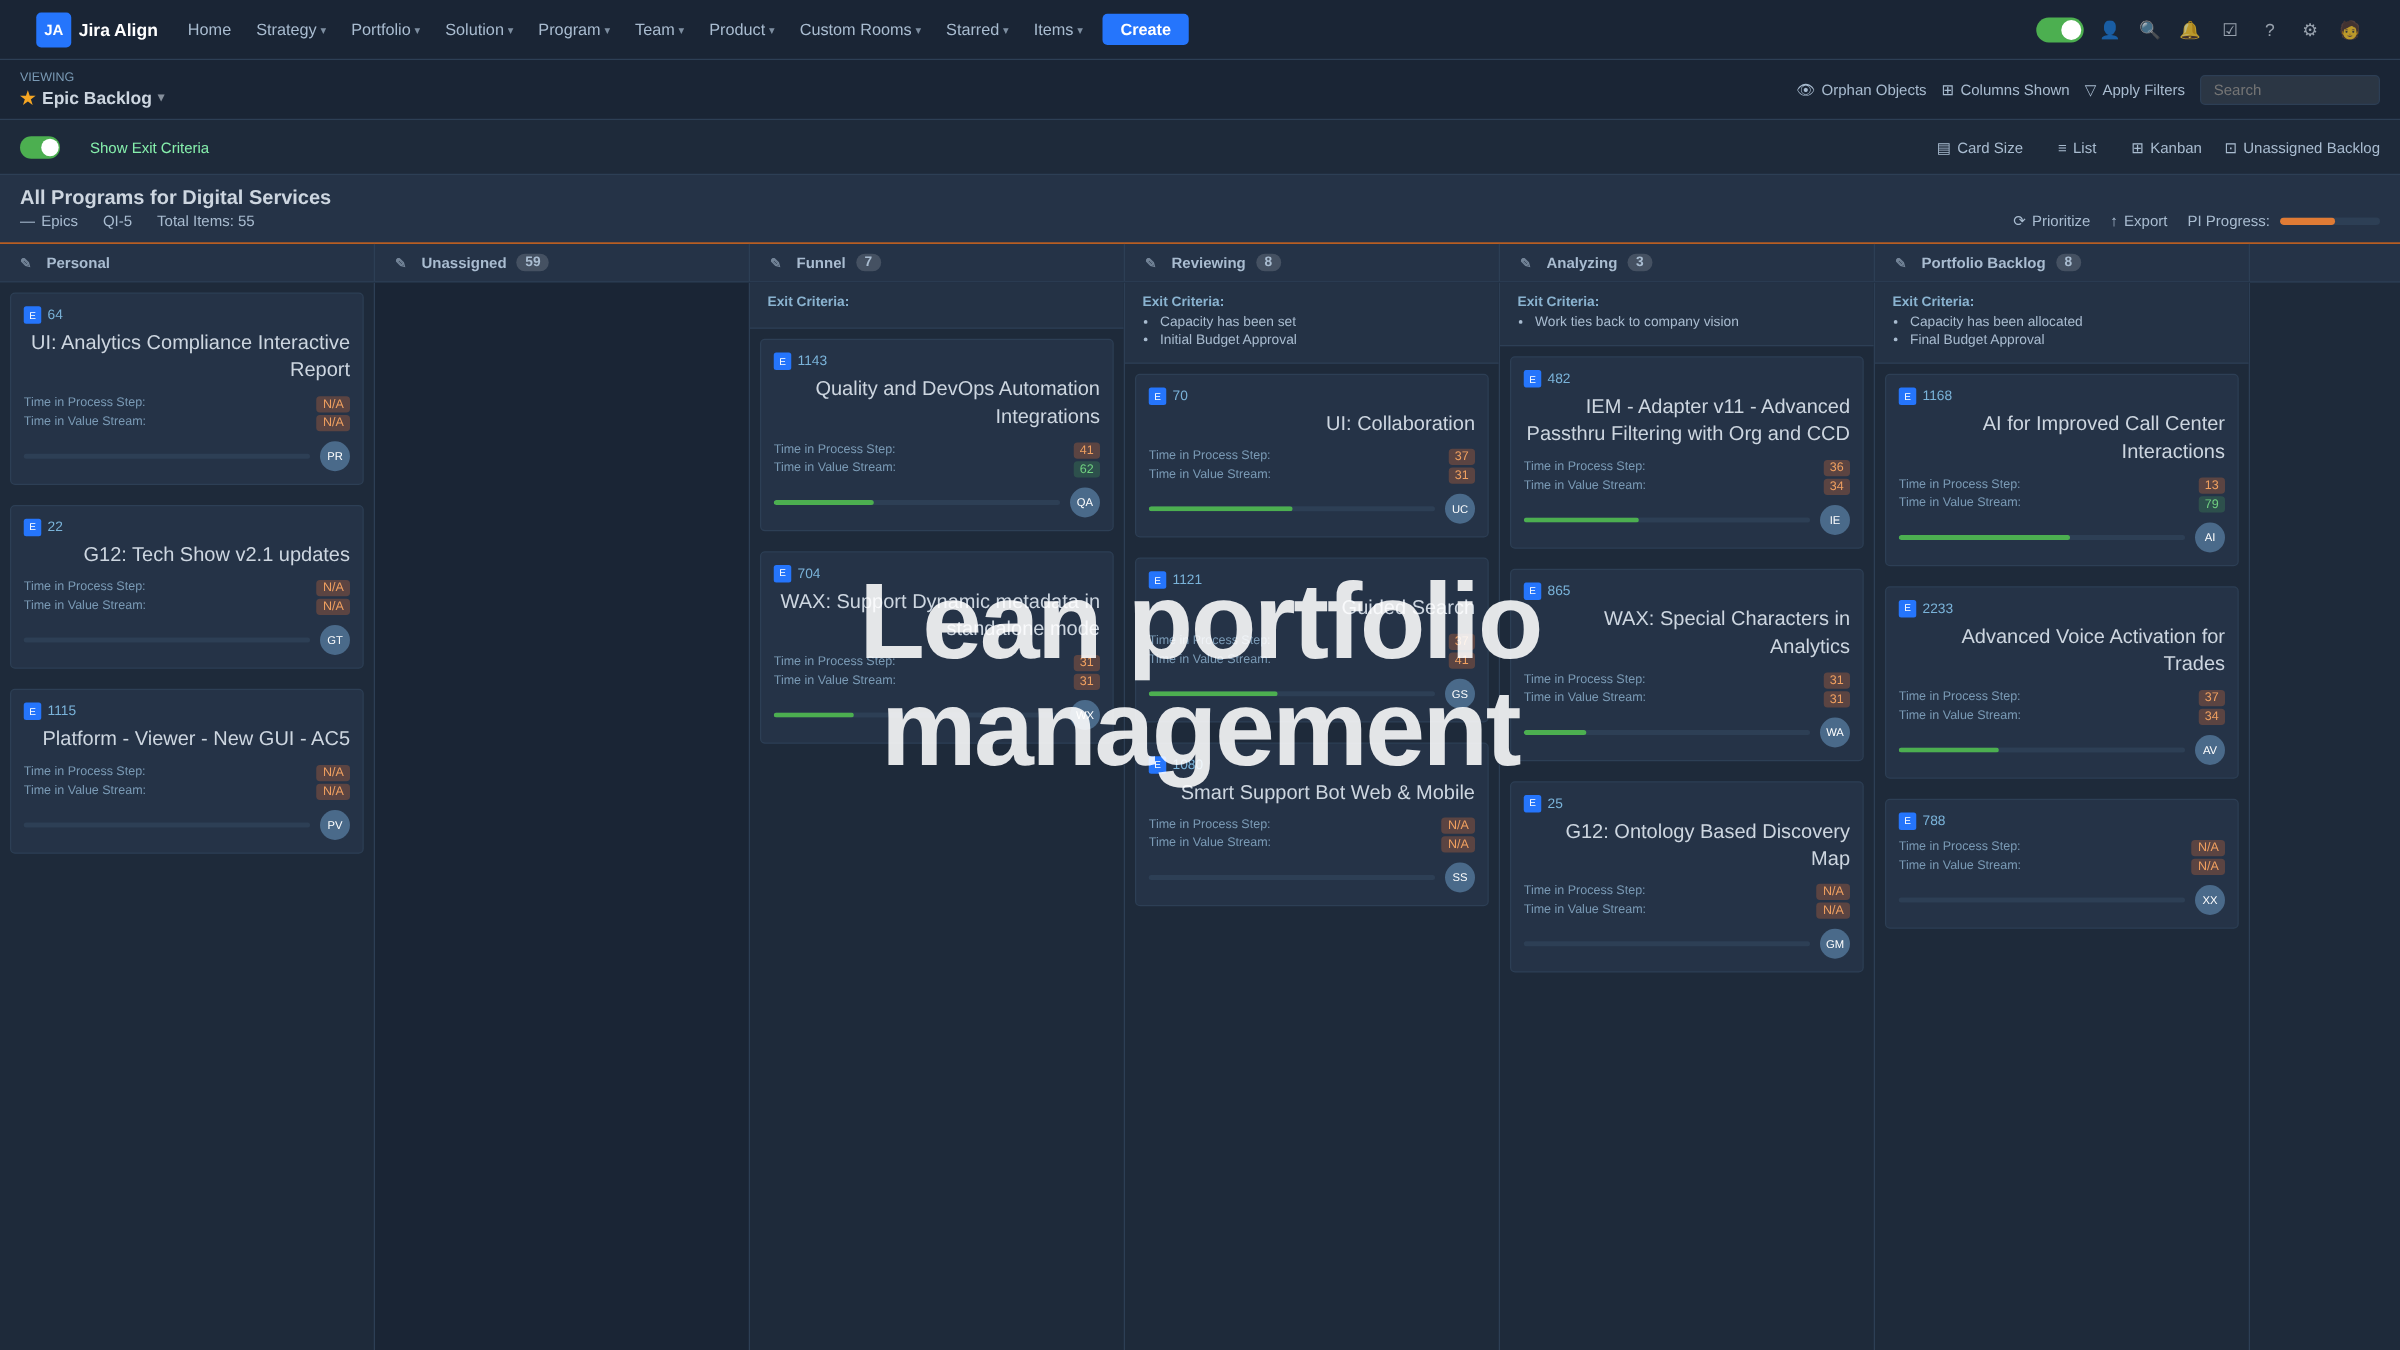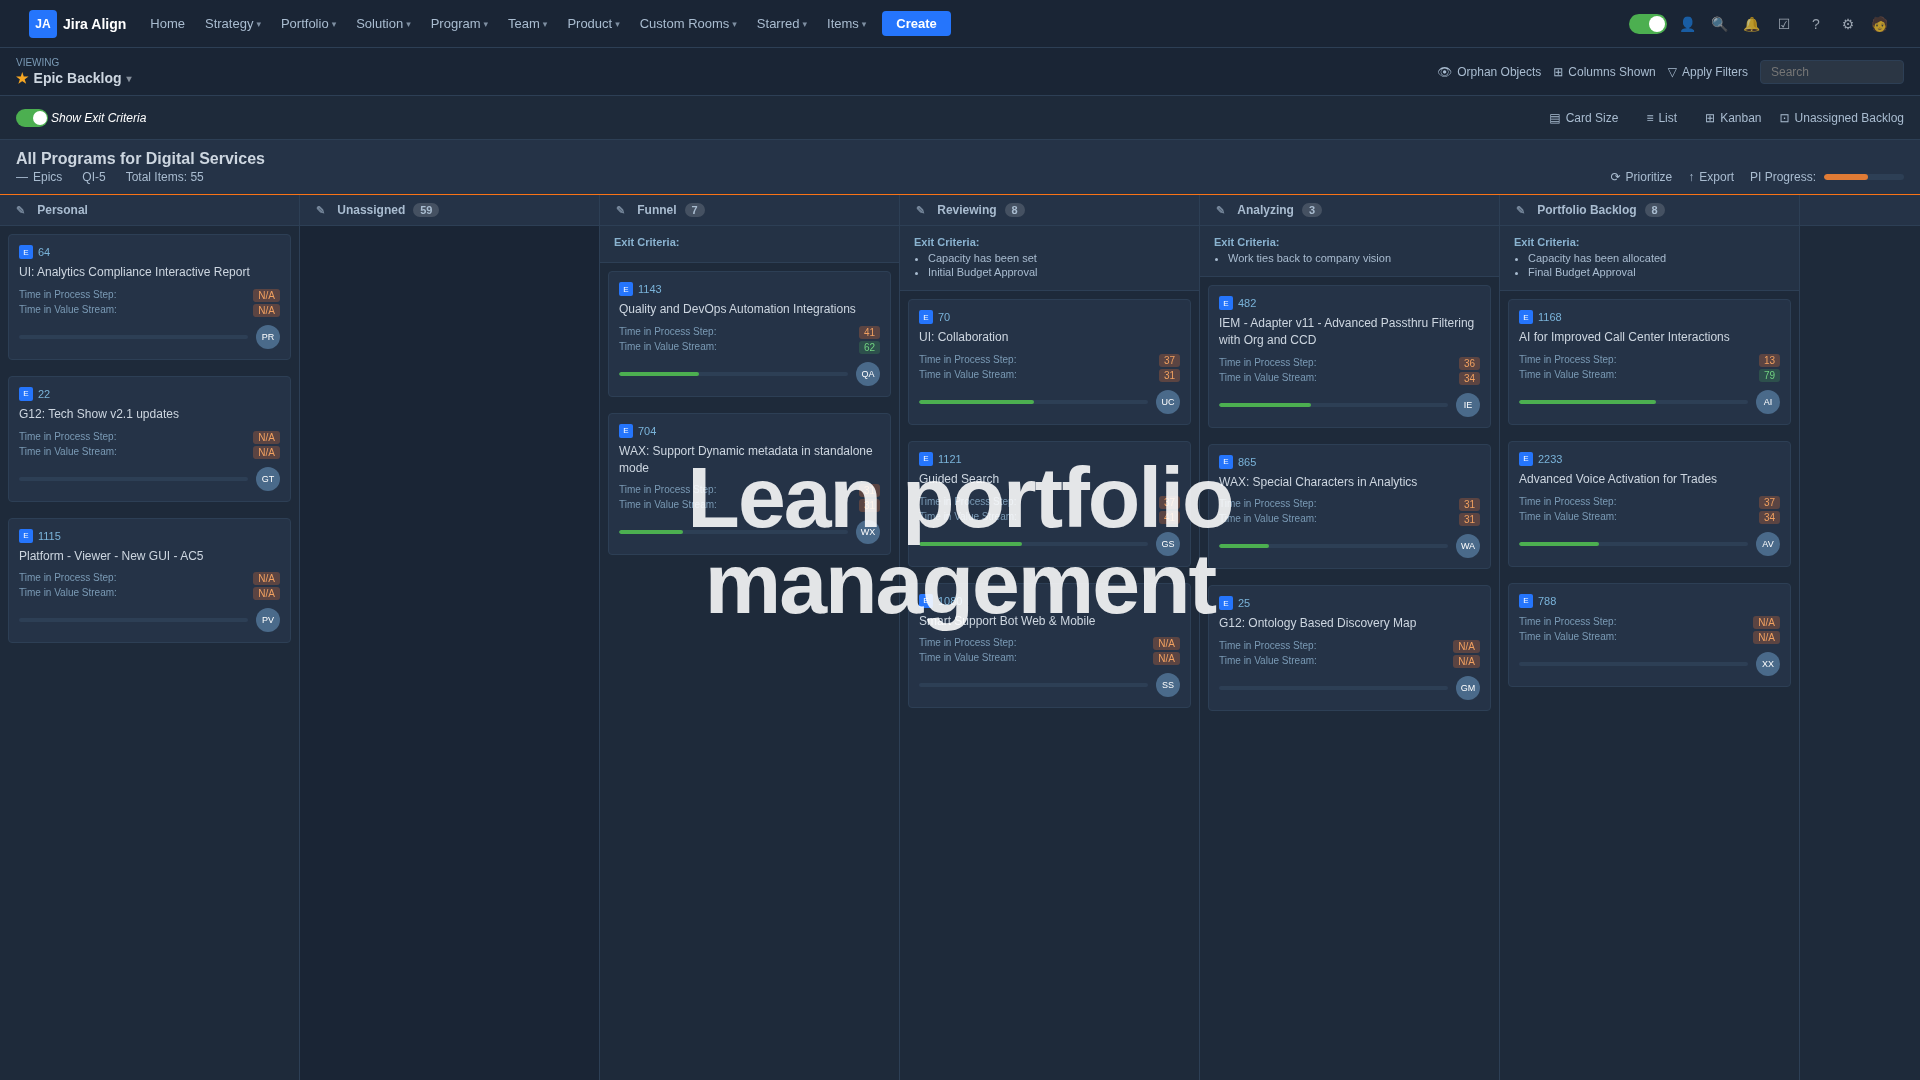--- a/index.html
+++ b/index.html
@@ -33,21 +33,21 @@
     .sub-bar-right { margin-left: auto; display: flex; align-items: center; gap: 12px; }
     .sub-btn { display: flex; align-items: center; gap: 5px; font-size: 12px; color: #a9bcd0; cursor: pointer; background: none; border: none; }
     .search-bar { background: rgba(255,255,255,0.08); border: 1px solid #2d3f55; border-radius: 4px; padding: 4px 10px; color: #a9bcd0; font-size: 12px; width: 144px; }
 
     
     .view-controls {
       display: flex; align-items: center; height: 44px;
       background: #1e2a3a; padding: 0 16px; gap: 16px;
       border-bottom: 1px solid #2d3f55;
     }
-    .show-exit-label { font-size: 12px; color: #ffffff; display: flex; align-items: center; gap: 3px; font-style: italic; }
+    .show-exit-label { font-size: 12px; color: #86efac; display: flex; align-items: center; gap: 24px; }
     .toggle-sm { width: 32px; height: 18px; background: #4caf50; border-radius: 9px; position: relative; cursor: pointer; }
     .toggle-sm::after { content: ''; position: absolute; width: 14px; height: 14px; background: #fff; border-radius: 50%; top: 2px; right: 1px; }
     .view-btn { display: flex; align-items: center; gap: 5px; font-size: 12px; color: #a9bcd0; cursor: pointer; padding: 4px 10px; border-radius: 4px; }
     .view-controls-right { margin-left: auto; display: flex; align-items: center; gap: 8px; }
     .unassigned-btn { font-size: 12px; color: #a9bcd0; cursor: pointer; display: flex; align-items: center; gap: 5px; }
 
     
     .program-header {
       background: #253347; padding: 10px 16px;
       border-bottom: 1px solid #f97316;
@@ -74,21 +74,21 @@
     
     .exit-criteria { background: rgba(37, 51, 71, 0.9); padding: 10px 14px; border-bottom: 1px solid #2d3f55; font-size: 11px; color: #a9bcd0; }
     .exit-criteria strong { display: block; color: #8ab3d0; margin-bottom: 4px; font-size: 11px; }
     .exit-criteria ul { padding-left: 14px; }
     .exit-criteria li { margin-bottom: 2px; }
 
     
     .card { background: #253347; border-radius: 4px; margin: 8px; padding: 10px; border: 1px solid #2d3f55; cursor: pointer; }
     .card-id { display: flex; align-items: center; gap: 5px; font-size: 11px; color: #7ab3d9; margin-bottom: 5px; }
     .card-id-icon { width: 14px; height: 14px; background: #2575fc; border-radius: 2px; display: flex; align-items: center; justify-content: center; font-size: 8px; color: #fff; }
-    .card-title { font-size: 12px; color: #cdd6e0; font-weight: 500; margin-bottom: 8px; line-height: 1.4; }
+    .card-title { font-size: 16px; color: #cdd6e0; font-weight: 500; margin-bottom: 8px; line-height: 1.4; text-align: right; }
     .card-meta { font-size: 10px; color: #7a9ab5; }
     .card-meta-row { display: flex; justify-content: space-between; margin-bottom: 2px; }
     .meta-val { background: rgba(255,120,50,0.25); color: #f0a060; padding: 1px 5px; border-radius: 3px; font-size: 10px; }
     .meta-val.green { background: rgba(80,200,100,0.2); color: #70d080; }
     .card-footer { display: flex; justify-content: space-between; align-items: center; margin-top: 8px; }
     .progress-bar { height: 4px; background: #2d3f55; border-radius: 2px; overflow: hidden; flex: 1; margin-right: 8px; }
     .progress-fill { height: 100%; background: #4caf50; border-radius: 2px; }
     .avatar { width: 24px; height: 24px; border-radius: 50%; background: #4a6a8a; display: flex; align-items: center; justify-content: center; font-size: 9px; color: #fff; overflow: hidden; }
 
     

